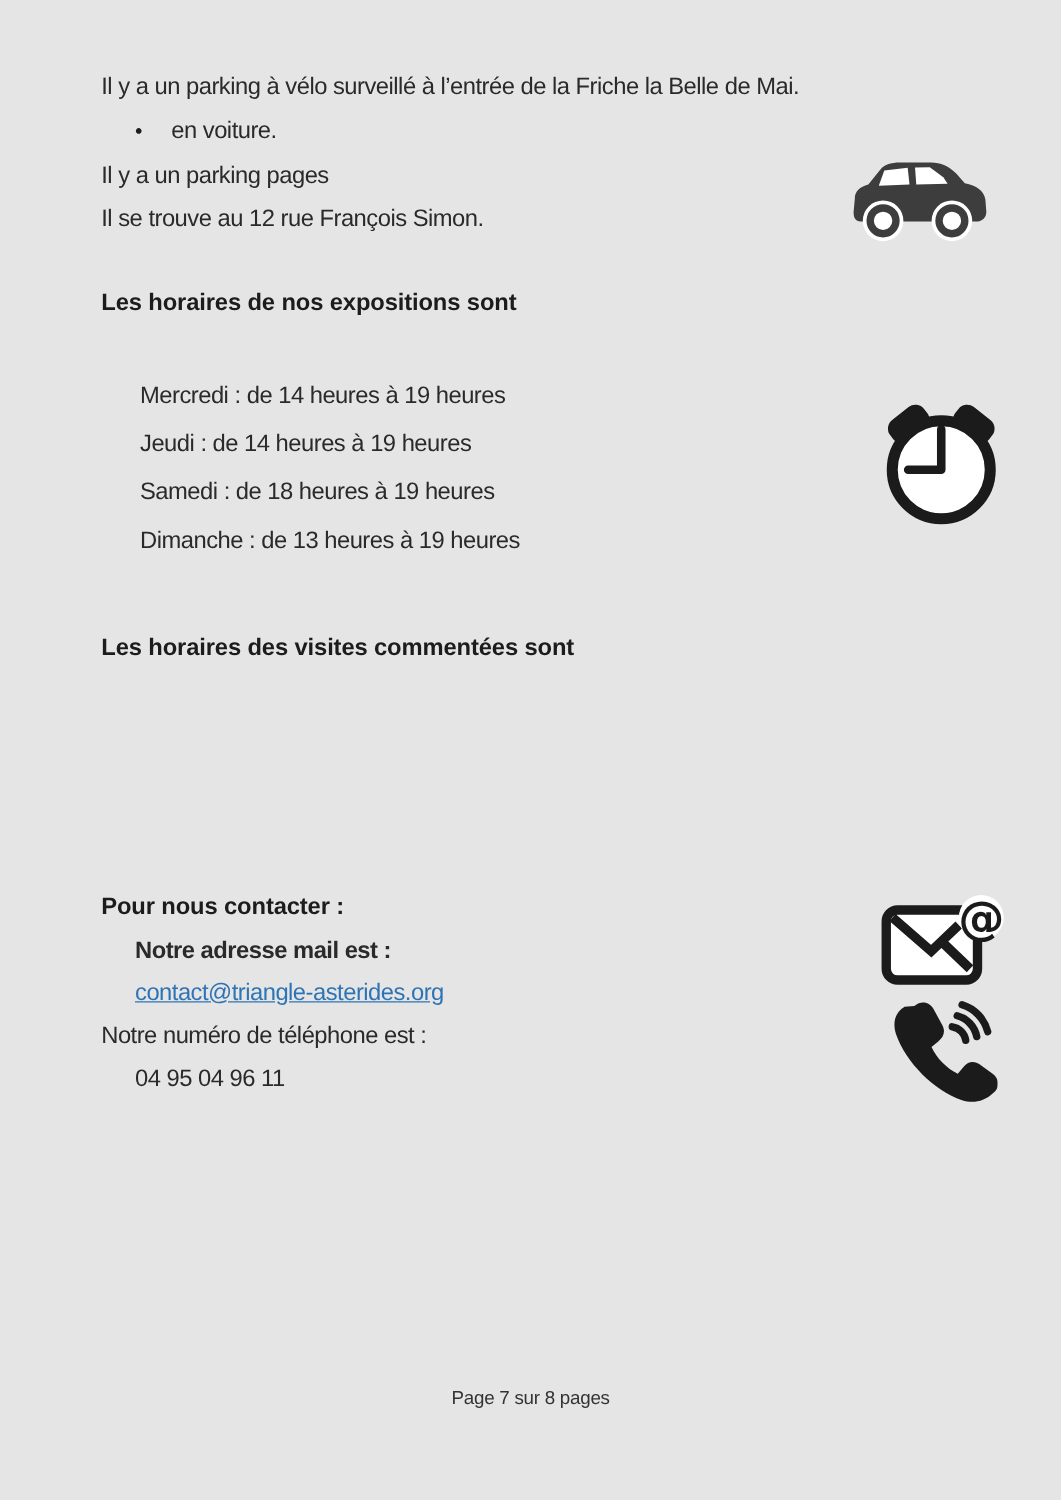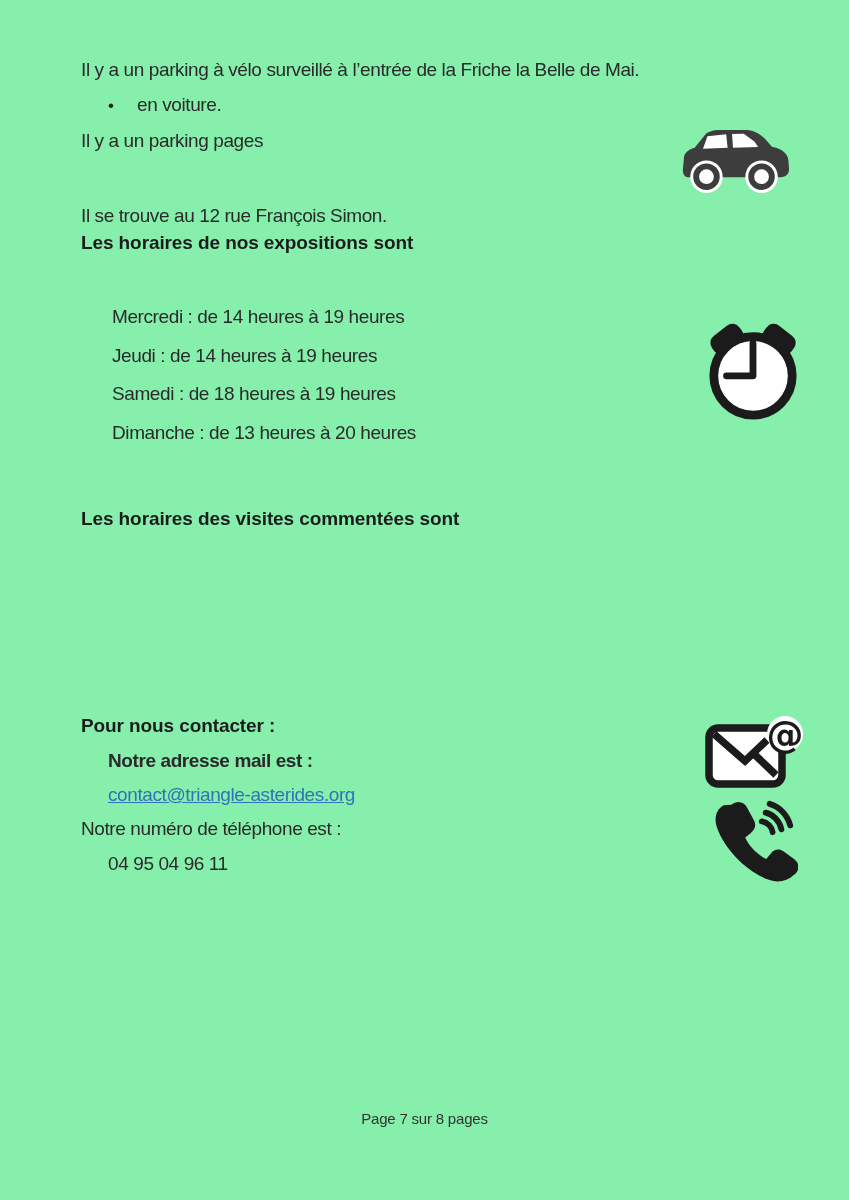--- a/index.html
+++ b/index.html
@@ -1,17 +1,17 @@
 <!DOCTYPE html>
 <html><head>
 <meta charset="utf-8">
 <style>
   html,body{margin:0;padding:0;background:#fff;}
   .page{
-    position:relative;width:849px;height:1200px;background:#86efac;overflow:hidden;
+    position:relative;width:849px;height:1200px;background:#e5e5e5;overflow:hidden;
     font-family:"Liberation Sans","DejaVu Sans",sans-serif;color:#2a2a2a;
   }
   .abs{position:absolute;margin:0;}
   .body-text{font-size:19px;letter-spacing:-0.4px;line-height:1.2;white-space:nowrap;}
   .heading{font-size:19px;font-weight:bold;letter-spacing:-0.1px;color:#1c1c1c;white-space:nowrap;}
   .list{line-height:34.5px;font-size:19px;letter-spacing:-0.4px;white-space:nowrap;}
   .list p{margin:4px;}
   .bullet-row{display:flex;align-items:baseline;}
   .bullet-glyph{display:inline-block;width:29px;font-size:17px;color:#1c1c1c;}
   a.email-link{color:#2e74b5;text-decoration:underline;}
@@ -26,41 +26,41 @@
 
   <p class="abs body-text" style="left:81px;top:59px;">Il y a un parking à vélo surveillé à l’entrée de la Friche la Belle de Mai.</p>
 
   <div class="abs bullet-row" style="left:108px;top:94px;">
     <span class="bullet-glyph">•</span>
     <span class="body-text">en voiture.</span>
   </div>
 
   <p class="abs body-text" style="left:81px;top:130px;">Il y a un parking pages</p>
 
-  <p class="abs body-text" style="left:81px;top:165px;margin-top:40px;">Il se trouve au 12 rue François Simon.</p>
+  <p class="abs body-text" style="left:81px;top:165px;">Il se trouve au 12 rue François Simon.</p>
 
   <div class="icon" style="left:675px;top:120px;">
     <svg width="118" height="76" viewBox="0 0 120 76">
       <path fill="#3d3d3d" d="M9,39 C9,33 13,29.5 20,27.5 L30,15 C32.5,11.5 38,9.5 46,9.5 L71,9.5 C79,9.5 85.5,12.5 91.5,18.5 L98.5,26.5 C108,28.5 114,32.5 115.2,39.5 L116,49.5 C116,54.5 112.5,57.5 107.5,57.5 L13.5,57.5 C9.8,57.5 8,54.8 8,50 Z"></path>
       <polygon fill="#ffffff" points="33,16 52,13.8 53.5,27.5 28.5,28.5"></polygon>
       <polygon fill="#ffffff" points="58,13.5 70,13.3 81,21.5 84.5,26.8 59,27.5"></polygon>
       <circle cx="32" cy="57" r="16.5" fill="#ffffff"></circle>
       <circle cx="88" cy="57" r="16.5" fill="#ffffff"></circle>
       <circle cx="32" cy="57" r="10.5" fill="#ffffff" stroke="#3d3d3d" stroke-width="6"></circle>
       <circle cx="88" cy="57" r="10.5" fill="#ffffff" stroke="#3d3d3d" stroke-width="6"></circle>
     </svg>
   </div>
 
   <h2 class="abs heading" style="left:81px;top:232px;">Les horaires de nos expositions sont</h2>
 
   <div class="abs list" style="left:108px;top:296px;">
     <p>Mercredi : de 14 heures à 19 heures</p>
     <p>Jeudi : de 14 heures à 19 heures</p>
     <p>Samedi : de 18 heures à 19 heures</p>
-    <p>Dimanche : de 13 heures à 20 heures</p>
+    <p>Dimanche : de 13 heures à 19 heures</p>
   </div>
 
   <div class="icon" style="left:704px;top:314px;">
     <svg width="98" height="108" viewBox="0 0 100 110">
       <rect x="6" y="15" width="35" height="22" rx="9" fill="#1b1b1b" transform="rotate(-38 23 26)"></rect>
       <rect x="59" y="15" width="35" height="22" rx="9" fill="#1b1b1b" transform="rotate(38 77 26)"></rect>
       <circle cx="50" cy="63" r="40" fill="#ffffff" stroke="#1b1b1b" stroke-width="9"></circle>
       <path d="M23,63 L50,63 L50,30" fill="none" stroke="#1b1b1b" stroke-width="7" stroke-linecap="round" stroke-linejoin="round"></path>
     </svg>
   </div>

